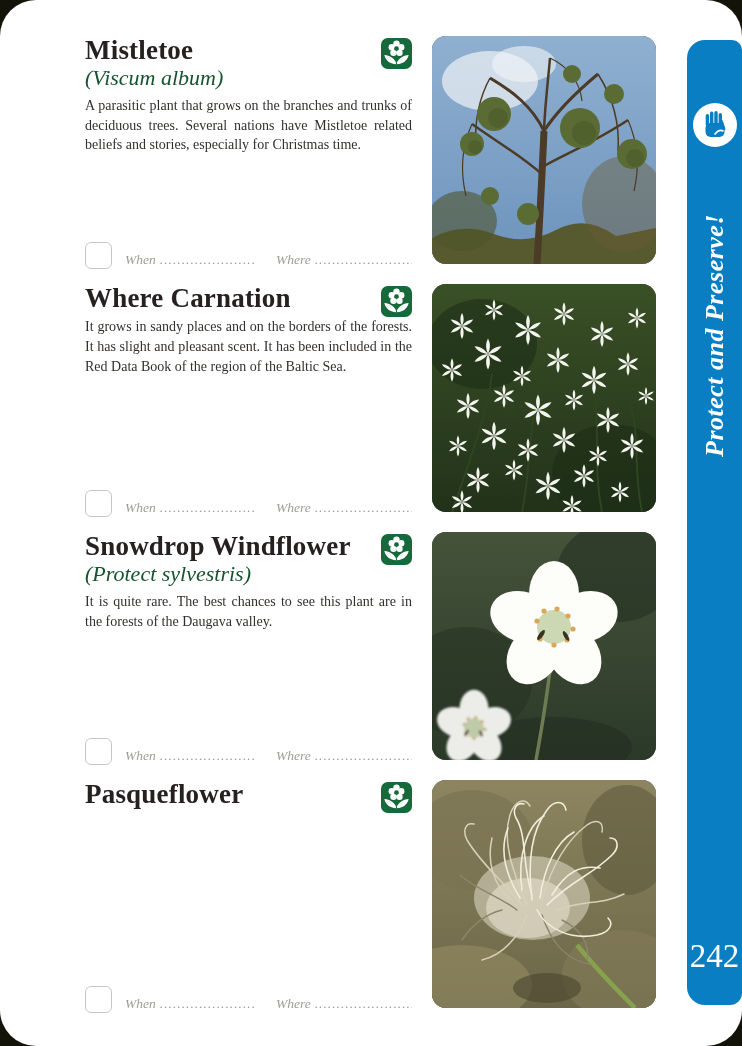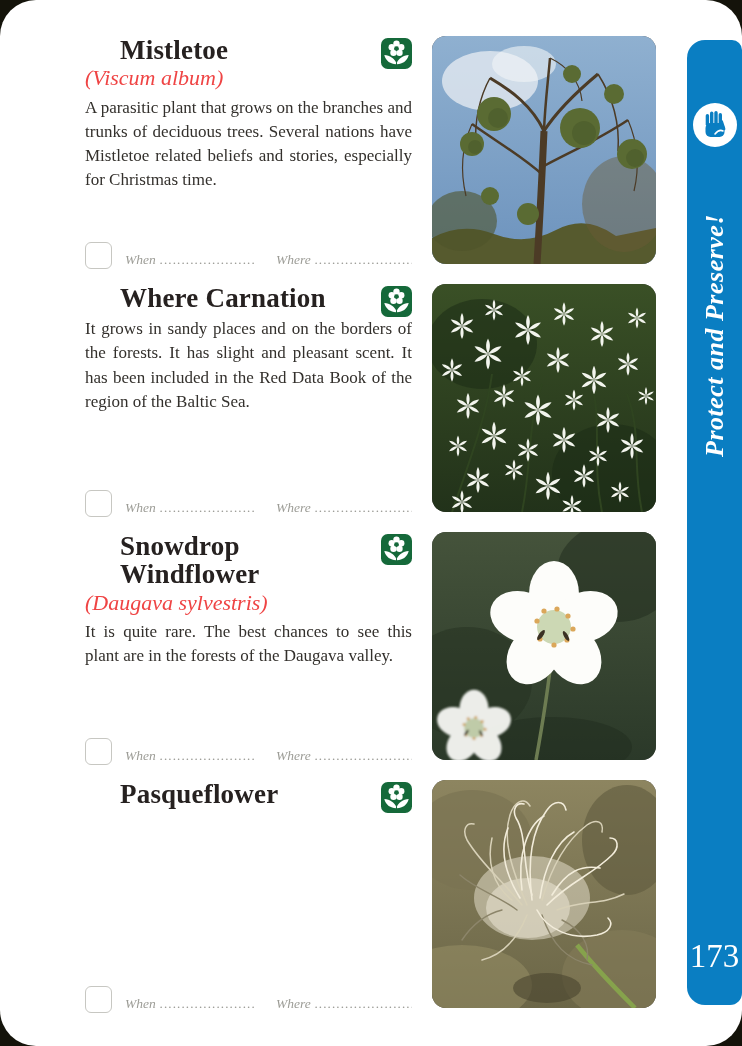--- a/index.html
+++ b/index.html
@@ -19,28 +19,28 @@
     position:absolute;left:85px;width:571px;height:232px;
     display:flex;justify-content:space-between;
   }
   .e1{top:36px}.e2{top:284px}.e3{top:532px}.e4{top:780px}
   .entry-text{
     width:327px;position:relative;
     display:flex;flex-direction:column;
   }
   .title{
     font-weight:bold;font-size:27px;line-height:1.05;
-    color:#262120;letter-spacing:.2px;padding-right:32px;margin-left:35px;
+    color:#262120;letter-spacing:.2px;padding-right:32px;
   }
   .latin{
     font-style:italic;font-size:22px;line-height:1.15;
-    color:#ef4444;margin-top:1px;
+    color:#14532d;margin-top:1px;
   }
   .desc{
-    font-size:17px;line-height:1.42;text-align:justify;
+    font-size:14px;line-height:1.42;text-align:justify;
     color:#33302c;margin-top:5px;
   }
   .badge{
     position:absolute;top:2px;right:0;
     width:31px;height:31px;
   }
   .badge svg{display:block;width:100%;height:100%;}
   .log-row{
     margin-top:auto;
     display:flex;align-items:flex-end;
@@ -281,21 +281,21 @@
           <use href="#star-flower" transform="translate(30,218) scale(.9)"></use>
           <use href="#star-flower" transform="translate(140,222) scale(.85)"></use>
         </g>
       </svg>
     </div>
   </section>
 
   <section class="entry e3">
     <div class="entry-text">
       <div class="title">Snowdrop Windflower</div>
-      <div class="latin">(Daugava sylvestris)</div>
+      <div class="latin">(Protect sylvestris)</div>
       <div class="desc">It is quite rare. The best chances to see this plant are in the forests of the Daugava valley.</div>
       <div class="badge">
         <svg viewBox="0 0 32 32">
             <use href="#flower-badge-art"></use>
           </svg>
       </div>
       <div class="log-row">
         <div class="checkbox"></div>
         <span class="when-group">
             <span class="log-label">When</span>
@@ -409,16 +409,16 @@
           <rect x="-9.3" y="-12" width="3.4" height="12" rx="1.7"></rect>
           <rect x="-5" y="-14.5" width="3.4" height="14" rx="1.7"></rect>
           <rect x="-0.7" y="-15" width="3.4" height="15" rx="1.7"></rect>
           <rect x="3.6" y="-13" width="3.4" height="13" rx="1.7"></rect>
           <rect x="5.5" y="-6" width="3.6" height="11" rx="1.8" transform="rotate(-18 7 -1)"></rect>
         </g>
         <path d="M23,32 Q27,27 31,29" stroke="#ffffff" stroke-width="1.6" fill="none" stroke-linecap="round"></path>
       </svg>
     </div>
     <div class="tab-label">Protect and Preserve!</div>
-    <div class="page-number">173</div>
+    <div class="page-number">242</div>
   </aside>
 
 </div>
 
 </body></html>

